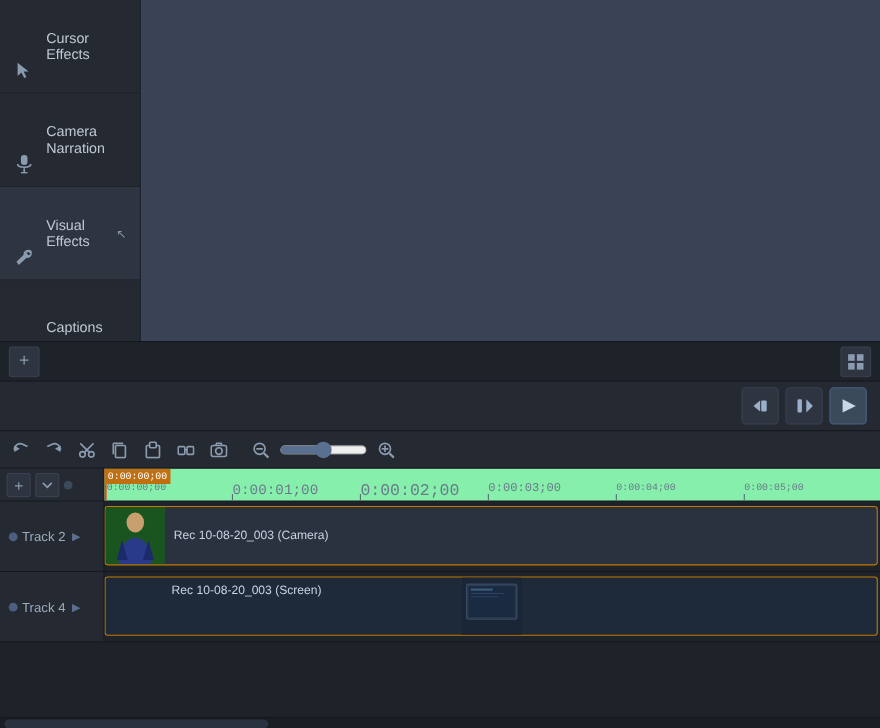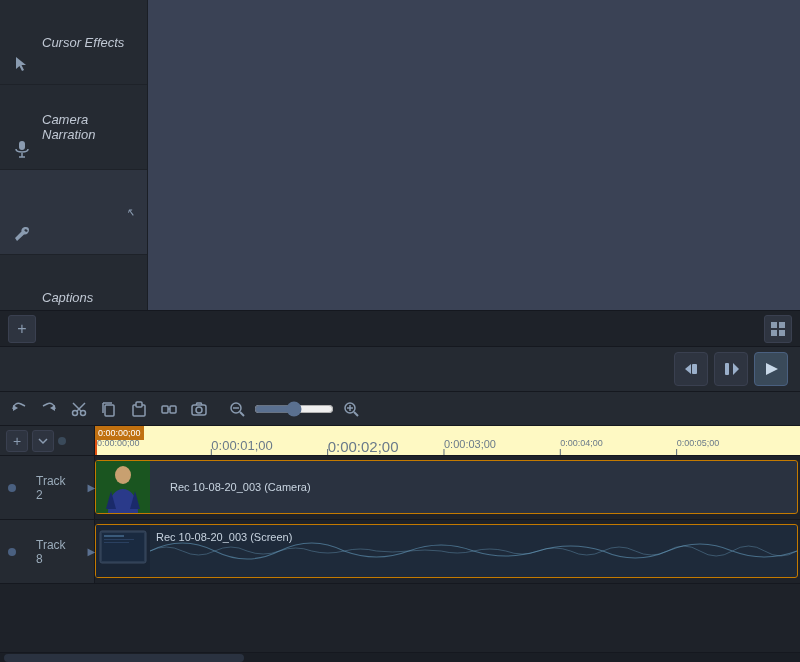--- a/index.html
+++ b/index.html
@@ -19,25 +19,24 @@
       height: 662px;
     }
 
     .top-section {
       display: flex;
       height: 310px;
     }
 
     
     .sidebar {
-      width: 148px;
+      width: 128px;
       background: #252a32;
       border-right: 1px solid #1a1e25;
       flex-shrink: 0;
-      font-style: italic;
     }
 
     .sidebar-item {
       display: flex;
       align-items: center;
       padding: 10px 12px;
       cursor: pointer;
       gap: 10px;
       border-bottom: 1px solid #1e2229;
       min-height: 44px;
@@ -198,21 +197,21 @@
       overflow: hidden;
     }
 
     .track-label {
       width: 95px;
       background: #252a32;
       flex-shrink: 0;
       display: flex;
       align-items: center;
       padding: 4px 8px;
-      gap: 20px;
+      gap: 4px;
       font-size: 12px;
       color: #9aabba;
       border-right: 1px solid #15181f;
     }
 
     .track-content {
       flex: 1;
       background: #1e2229;
       position: relative;
       overflow: hidden;
@@ -255,20 +254,21 @@
         <span class="label">Camera Narration</span>
       </div>
 
 
       <div class="sidebar-item active">
         <span class="icon">
           <svg width="18" height="18" viewBox="0 0 18 18" fill="none">
             <path d="M13 2 C10 2 8 4 8.5 6.5 L2 13 L4 16 L11 9.5 C13.5 10 16 8 16 5 C16 3 15 2 13 2 Z M13 4 L15 6 L13 7 L11 5 Z" fill="#8a9bb0"></path>
           </svg>
         </span>
+        <span class="label">Visual Effects</span>
 
         <span style="margin-left:auto; font-size:11px; color:#8a9bb0;">↖</span>
       </div>
 
 
       <div class="sidebar-item">
         <span class="icon">
           <svg width="20" height="14" viewBox="0 0 20 14" fill="none">
             <rect x="0" y="0" width="20" height="14" rx="2" stroke="#8a9bb0" stroke-width="1.5" fill="none"></rect>
             <text x="2" y="11" font-size="9" fill="#8a9bb0" font-family="Arial" font-weight="bold">CC</text>
@@ -402,21 +402,21 @@
         <div style="width:95px; background:#252a32; flex-shrink:0; display:flex; align-items:center; gap:4px; padding:0 6px; border-right:1px solid #15181f;">
           <div style="width:22px; height:22px; background:#2e3440; border:1px solid #3a4050; border-radius:3px; display:flex; align-items:center; justify-content:center; cursor:pointer; color:#8a9bb0; font-size:14px;">+</div>
           <div style="width:22px; height:22px; background:#2e3440; border:1px solid #3a4050; border-radius:3px; display:flex; align-items:center; justify-content:center; cursor:pointer; color:#8a9bb0; font-size:12px;">
             <svg width="12" height="12" viewBox="0 0 12 12" fill="none">
               <path d="M2 4 L6 8 L10 4" stroke="#8a9bb0" stroke-width="1.5"></path>
             </svg>
           </div>
           <div style="width:8px; height:8px; border-radius:50%; background:#3a4a5a;"></div>
         </div>
 
-        <div style="flex:1; background:#fef9c3; position:relative; overflow:hidden;">
+        <div style="flex:1; background:#86efac; position:relative; overflow:hidden;font-family:Liberation Mono, monospace;">
 
           <div style="position:absolute; top:0; left:0; width:2px; height:100%; background:#e05010; z-index:10;">
             <div style="position:absolute; top:0; left:-4px; width:0; height:0; border-left:5px solid transparent; border-right:5px solid transparent; border-top:8px solid #e05010;"></div>
           </div>
 
           <div style="position:absolute; top:0; left:0; background:#c07010; color:#fff; font-size:9px; padding:2px 3px; z-index:11;">0:00:00;00</div>
 
           <div style="position:absolute; top:12px; left:0; display:flex; width:100%;">
             <span style="font-size:9px; color:#6a7a8a; position:absolute; left:2px;">0:00:00;00</span>
             <span style="font-size:13px; color:#6a7a8a; position:absolute; left:16.5%;">0:00:01;00</span>
@@ -451,34 +451,34 @@
 
               <svg width="54" height="52" viewBox="0 0 54 52" fill="none" style="position:absolute;top:0;left:0;">
                 <rect width="54" height="52" fill="#1a5520"></rect>
 
                 <ellipse cx="27" cy="14" rx="8" ry="9" fill="#c8a070"></ellipse>
                 <path d="M12 52 C12 35 20 28 27 28 C34 28 42 35 42 52Z" fill="#2a3a8a"></path>
                 <path d="M15 30 L10 48 L20 48 Z" fill="#1a2a6a"></path>
                 <path d="M39 30 L44 48 L34 48 Z" fill="#1a2a6a"></path>
               </svg>
             </div>
-            <span style="padding:0 8px; font-size:11px; color:#c8d4e0;margin-left:12px;">Rec 10-08-20_003 (Camera)</span>
+            <span style="padding:0 8px; font-size:11px; color:#c8d4e0;">Rec 10-08-20_003 (Camera)</span>
           </div>
         </div>
       </div>
 
       <div style="display:flex; height:64px; border-bottom:1px solid #15181f;">
         <div class="track-label">
           <div style="width:8px; height:8px; border-radius:50%; background:#4a6080; flex-shrink:0;"></div>
-          <span>Track 8</span>
+          <span>Track 4</span>
           <span style="color:#5a7090; font-size:10px; margin-left:2px;">▶</span>
         </div>
         <div class="track-content">
 
-          <div style="position:absolute; top:4px; left:0; right:2px; height:54px; border-radius:3px; overflow:hidden; border:1px solid #c47a00; background:#1e2a3a; display:flex; align-items:center;">
+          <div style="position:absolute; top:4px; left:0; right:2px; height:54px; border-radius:3px; overflow:hidden; border:1px solid #c47a00; background:#1e2a3a; display:flex; align-items:center;flex-direction:column;">
 
             <div style="width:54px; height:52px; flex-shrink:0; background:#1a2535; position:relative;">
               <svg width="54" height="52" viewBox="0 0 54 52" fill="none">
                 <rect width="54" height="52" fill="#1a2535"></rect>
                 <rect x="4" y="6" width="46" height="32" rx="2" fill="#2a3a50" stroke="#3a4a60" stroke-width="1"></rect>
                 <rect x="6" y="8" width="42" height="28" fill="#1a2a40"></rect>
                 <rect x="8" y="10" width="20" height="2" fill="#3a5a7a"></rect>
                 <rect x="8" y="14" width="30" height="1" fill="#2a4060"></rect>
                 <rect x="8" y="17" width="25" height="1" fill="#2a4060"></rect>
               </svg>

